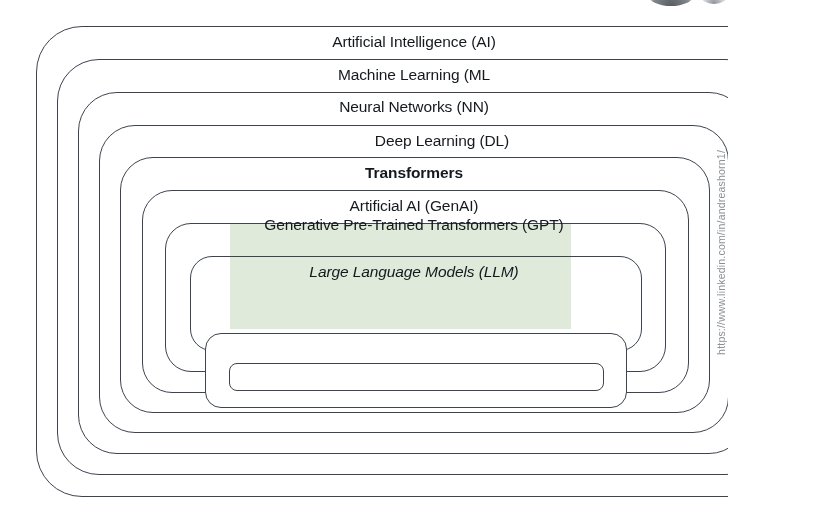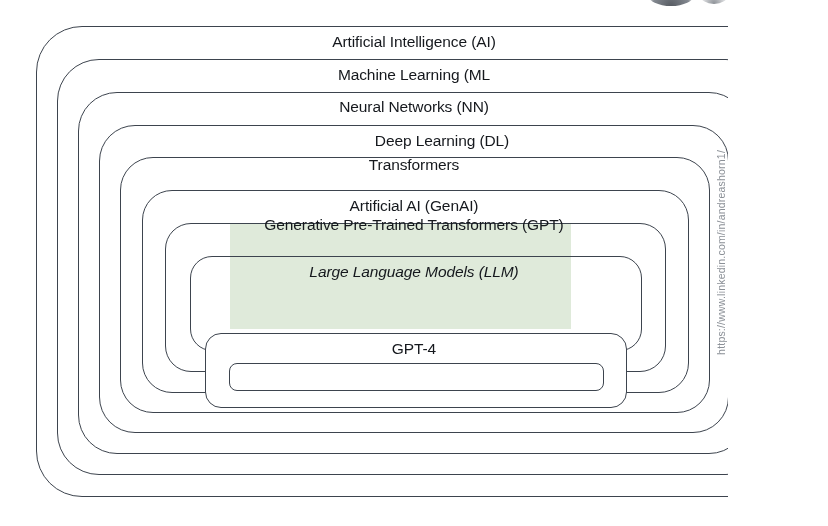--- a/index.html
+++ b/index.html
@@ -112,22 +112,21 @@
   <div class="ring" style="left:142px; top:190px; width:547px; height:203px; border-radius:30px; z-index:2;"></div>
   <div class="ring" style="left:165px; top:223px; width:501px; height:149px; border-radius:26px; z-index:2;"></div>
   <div class="ring" style="left:190px; top:256px; width:452px; height:95px; border-radius:22px; z-index:2;"></div>
   <div class="ring" style="left:205px; top:333px; width:422px; height:75px; border-radius:16px; background:#ffffff; z-index:2;"></div>
   <div class="ring" style="left:229px; top:363px; width:375px; height:28px; border-radius:8px; background:#ffffff; z-index:2;"></div>
 
   <div class="label" style="top: 33px;">Artificial Intelligence (AI)</div>
   <div class="label" style="top: 66px;">Machine Learning (ML</div>
   <div class="label" style="top: 98px;">Neural Networks (NN)</div>
   <div class="label" style="top: 132px; padding-left: 28px;">Deep Learning (DL)</div>
-  <div class="label" style="top: 156px;">Transformers</div>
+  <div class="label" style="top: 164px; font-weight: bold;">Transformers</div>
   <div class="label" style="top: 197px;">Artificial AI (GenAI)</div>
   <div class="label" style="top: 216px;">Generative Pre-Trained Transformers (GPT)</div>
   <div class="label" style="top: 263px; font-style: italic;">Large Language Models (LLM)</div>
-  <div class="label" style="top: 340px;">GPT-4</div>
   <div class="label" style="top: 370px; text-align: right;">ChatGPT</div>
 
   <div class="watermark">https://www.linkedin.com/in/andreashorn1/</div>
 
 </div>
 
 </body></html>

